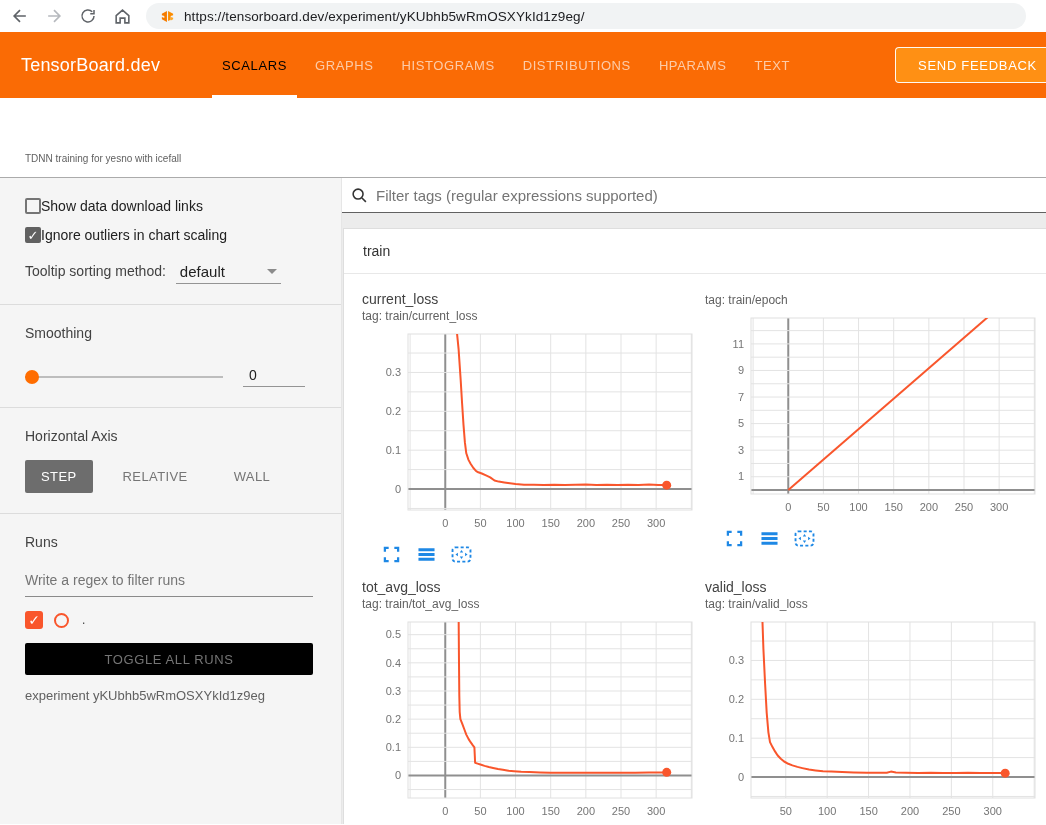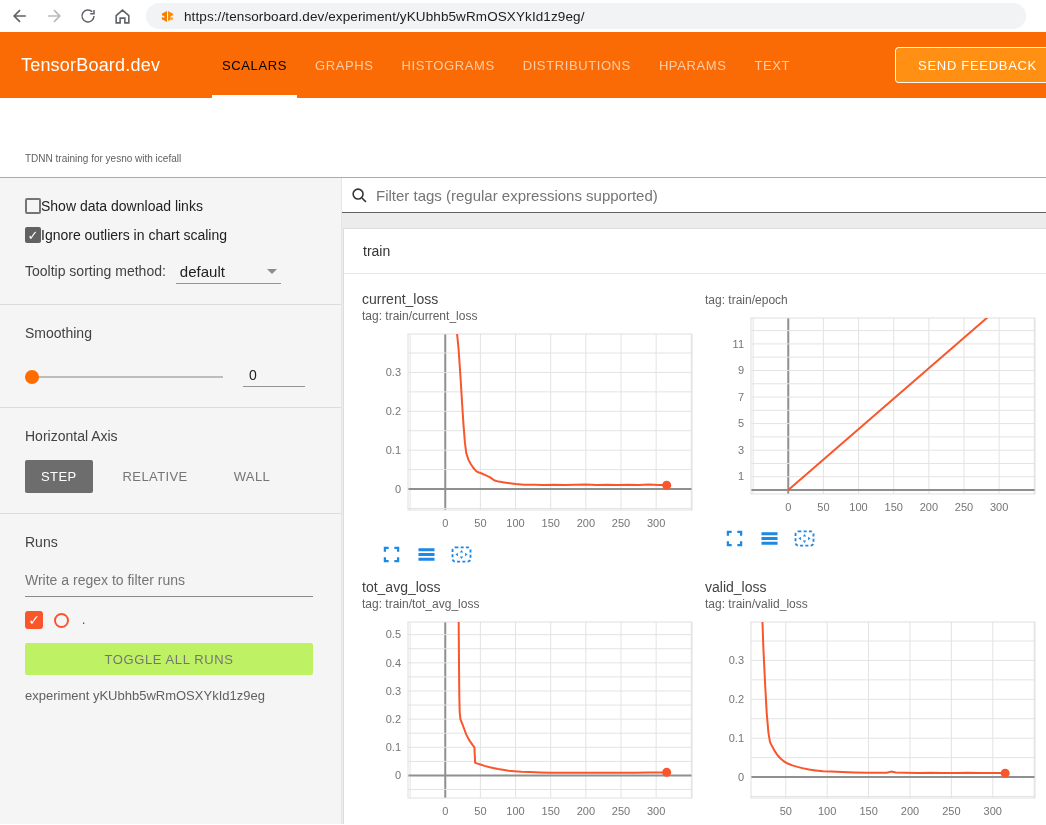--- a/index.html
+++ b/index.html
@@ -65,21 +65,21 @@
   .axis-btn + .axis-btn { margin-left:14px; }
   .regex-input { margin-top:16px; width:100%; border:none; border-bottom:1px solid #8a8a8a;
     background:transparent; font-size:14px; color:#212121; padding:6px 0 8px 0; outline:none;
     font-family:"Liberation Sans", sans-serif; }
   .regex-input::placeholder { color:#757575; }
   .run-row { display:flex; align-items:center; margin-top:14px; gap:11px; }
   .run-cb { width:18px; height:18px; border-radius:3px; background:#f9562c; display:flex;
     align-items:center; justify-content:center; color:#fff; font-size:14px; cursor:pointer; }
   .run-swatch { width:15px; height:15px; border:2px solid #f9562c; border-radius:50%; }
   .run-name { font-size:12px; color:#424242; margin-left:2px; }
-  .toggle-runs { margin-top:14px; width:100%; height:32px; background:#bef264; border:none;
+  .toggle-runs { margin-top:14px; width:100%; height:32px; background:#000000; border:none;
     border-radius:2px; color:#757575; font-size:13px; letter-spacing:.6px; cursor:pointer;
     font-family:"Liberation Sans", sans-serif; }
   .exp-note { margin-top:13px; font-size:13px; color:#616161; }
 
   
   .filter-row { height:35px; background:#fff; border-bottom:1px solid #616161;
     display:flex; align-items:center; padding:0 0 0 9px; gap:8px; }
   .filter-input { border:none; outline:none; flex:1; font-size:15px; color:#212121; background:transparent;
     font-family:"Liberation Sans", sans-serif; }
   .filter-input::placeholder { color:#757575; }

